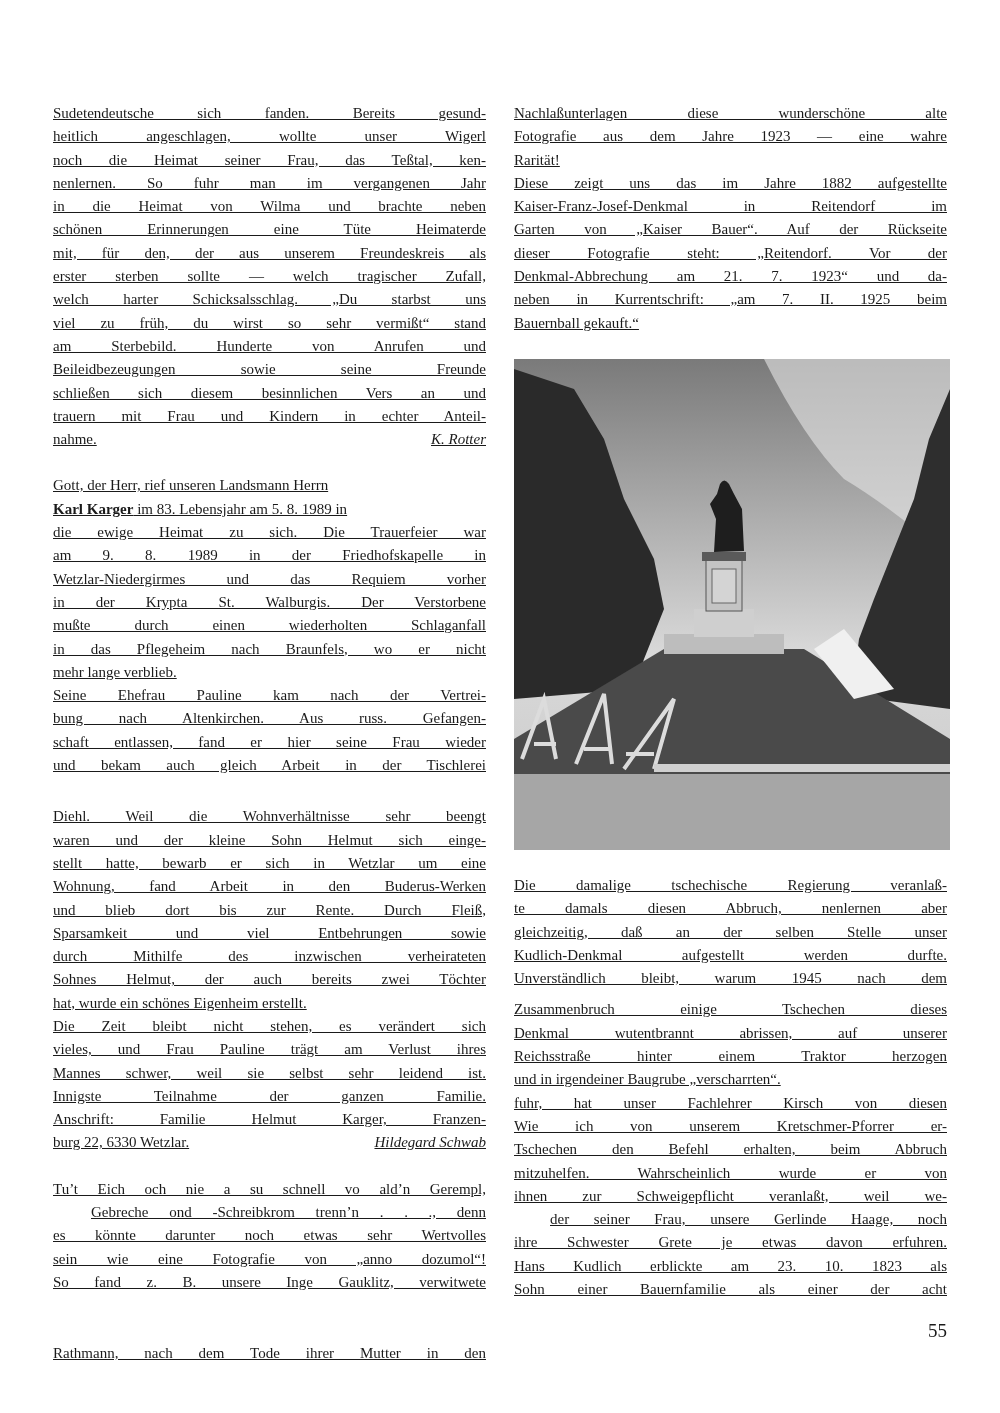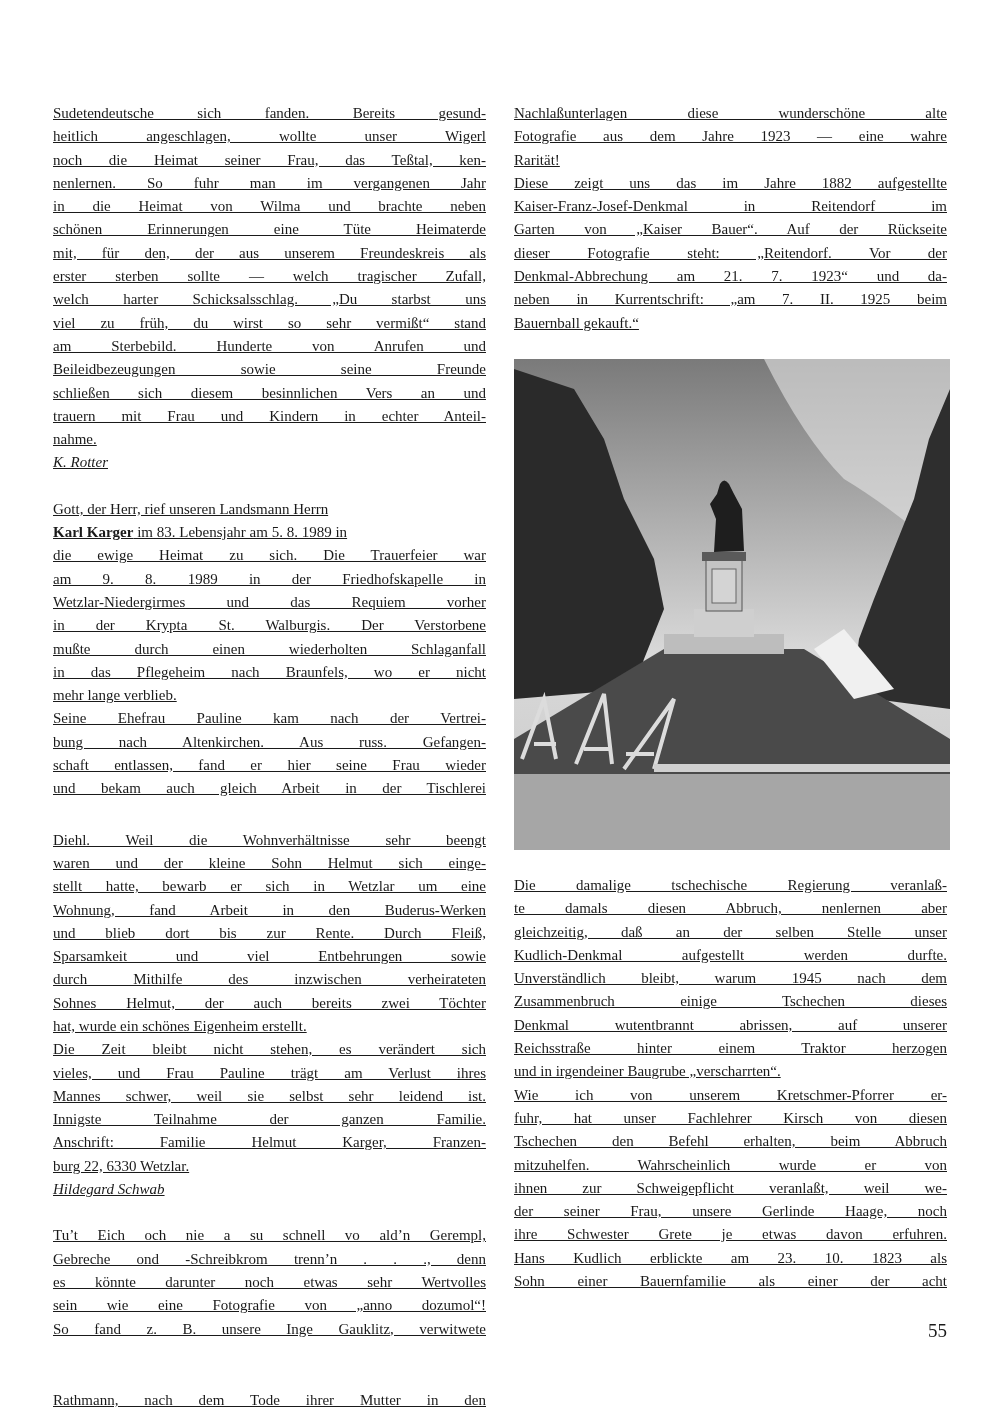--- a/index.html
+++ b/index.html
@@ -5,21 +5,21 @@
     html, body { margin: 0; padding: 0; }
     body {
       width: 1000px; height: 1413px; background: #ffffff; position: relative; overflow: hidden;
       font-family: "Liberation Serif", "DejaVu Serif", serif; color: #1a1a1a;
     }
     .col { position: absolute; top: 102px; font-size: 15px; line-height: 23.3px; text-decoration: underline; }
     .col-left { left: 53px; width: 433px; }
     .col-right { left: 514px; width: 433px; }
     .p { margin: 0; text-align: justify; hyphens: manual; }
     .gap { height: 23px; }
-    .sig-line { display: flex; justify-content: flex-start; flex-direction: column; }
+    .sig-line { display: flex; justify-content: space-between; }
     .sig { font-style: italic; }
     b { font-weight: bold; }
     .photo {
       position: relative; width: 436px; height: 491px; margin: 24px 0 24px 0;
       background: #9a9a9a; overflow: hidden;
     }
     .photo svg { width: 100%; height: 100%; display: block; }
     .page-number { position: absolute; left: 928px; top: 1320px; font-size: 19px; }
   </style>
 </head>
@@ -82,21 +82,21 @@
       <div style="text-align: justify; text-align-last: justify;">Innigste Teilnahme der ganzen Familie.</div>
       <div style="text-align: justify; text-align-last: justify;">Anschrift: Familie Helmut Karger, Franzen-</div>
     </div>
   <div class="sig-line">
     <span>burg 22, 6330 Wetzlar.</span>
     <span class="sig">Hildegard Schwab</span>
   </div>
   <div class="gap"></div>
   <div class="p">
       <div style="text-align: justify; text-align-last: justify;">Tu’t Eich och nie a su schnell vo ald’n Gerempl,</div>
-      <div style="text-align: justify; text-align-last: justify;">Gebreche ond -Schreibkrom trenn’n . . ., denn</div>
+      <div style="text-align: justify; text-align-last: justify; margin-left: 38px;">Gebreche ond -Schreibkrom trenn’n . . ., denn</div>
       <div style="text-align: justify; text-align-last: justify;">es könnte darunter noch etwas sehr Wertvolles</div>
       <div style="text-align: justify; text-align-last: justify;">sein wie eine Fotografie von „anno dozumol“!</div>
       <div style="text-align: justify; text-align-last: justify;">So fand z. B. unsere Inge Gauklitz, verwitwete</div>
       <div style="text-align: justify; text-align-last: justify; margin-top: 48px;">Rathmann, nach dem Tode ihrer Mutter in den</div>
     </div>
 </div>
 
 <div class="col col-right">
   <div class="p">
       <div style="text-align: justify; text-align-last: justify;">Nachlaßunterlagen diese wunderschöne alte</div>
@@ -144,31 +144,31 @@
       <rect x="0" y="415" width="436" height="76" fill="#a6a6a6"></rect>
     </svg>
   </div>
 
   <div class="p">
       <div style="text-align: justify; text-align-last: justify;">Die damalige tschechische Regierung veranlaß-</div>
       <div style="text-align: justify; text-align-last: justify;">te damals diesen Abbruch, nenlernen aber</div>
       <div style="text-align: justify; text-align-last: justify;">gleichzeitig, daß an der selben Stelle unser</div>
       <div style="text-align: justify; text-align-last: justify;">Kudlich-Denkmal aufgestellt werden durfte.</div>
       <div style="text-align: justify; text-align-last: justify;">Unverständlich bleibt, warum 1945 nach dem</div>
-      <div style="text-align: justify; text-align-last: justify;">Zusammenbruch einige Tschechen dieses</div>
+      <div style="text-align: justify; text-align-last: justify; margin-top: 8px;">Zusammenbruch einige Tschechen dieses</div>
       <div style="text-align: justify; text-align-last: justify;">Denkmal wutentbrannt abrissen, auf unserer</div>
       <div style="text-align: justify; text-align-last: justify;">Reichsstraße hinter einem Traktor herzogen</div>
       <div style="text-align: justify; text-align-last: left;">und in irgendeiner Baugrube „verscharrten“.</div>
     </div>
   <div class="p">
+      <div style="text-align: justify; text-align-last: justify;">fuhr, hat unser Fachlehrer Kirsch von diesen</div>
       <div style="text-align: justify; text-align-last: justify;">Wie ich von unserem Kretschmer-Pforrer er-</div>
-      <div style="text-align: justify; text-align-last: justify;">fuhr, hat unser Fachlehrer Kirsch von diesen</div>
       <div style="text-align: justify; text-align-last: justify;">Tschechen den Befehl erhalten, beim Abbruch</div>
       <div style="text-align: justify; text-align-last: justify;">mitzuhelfen. Wahrscheinlich wurde er von</div>
       <div style="text-align: justify; text-align-last: justify;">ihnen zur Schweigepflicht veranlaßt, weil we-</div>
-      <div style="text-align: justify; text-align-last: justify;">der seiner Frau, unsere Gerlinde Haage, noch</div>
+      <div style="text-align: justify; text-align-last: justify; margin-left: 36px;">der seiner Frau, unsere Gerlinde Haage, noch</div>
       <div style="text-align: justify; text-align-last: justify;">ihre Schwester Grete je etwas davon erfuhren.</div>
       <div style="text-align: justify; text-align-last: justify;">Hans Kudlich erblickte am 23. 10. 1823 als</div>
       <div style="text-align: justify; text-align-last: justify;">Sohn einer Bauernfamilie als einer der acht</div>
     </div>
 </div>
 
 <div class="page-number">55</div>
 
 </body></html>

